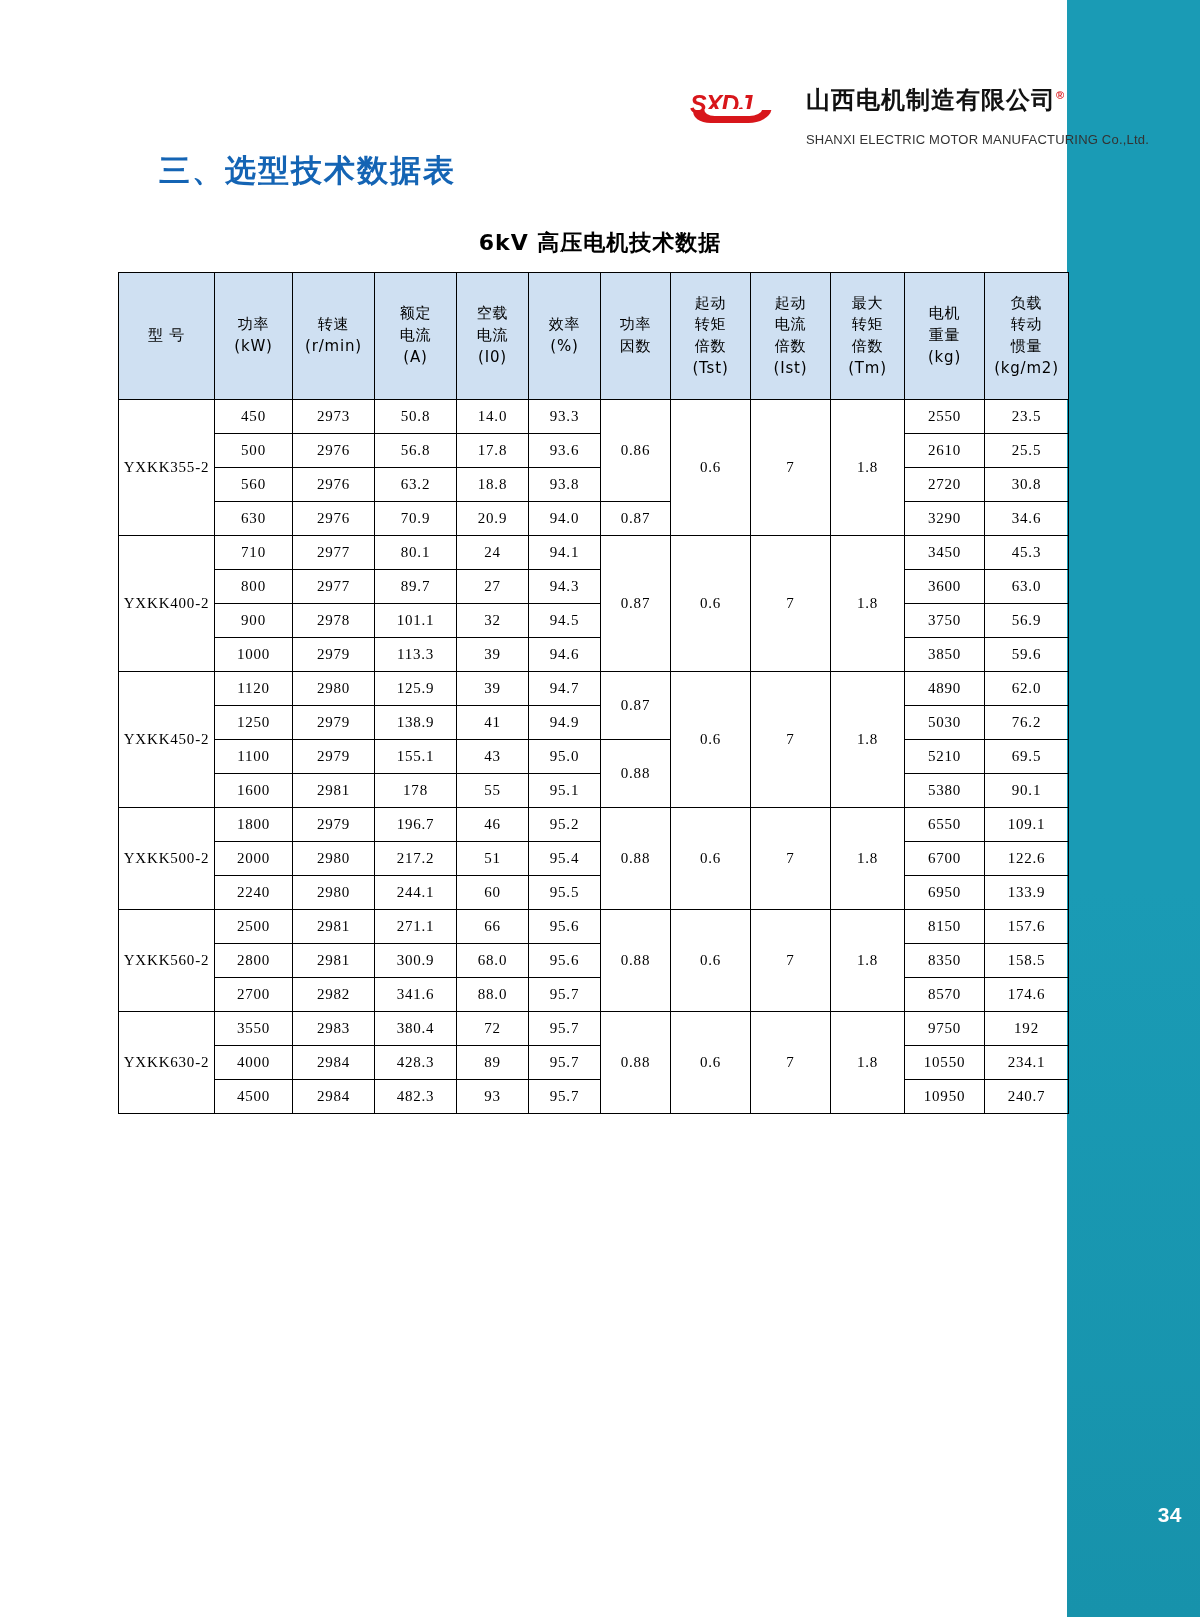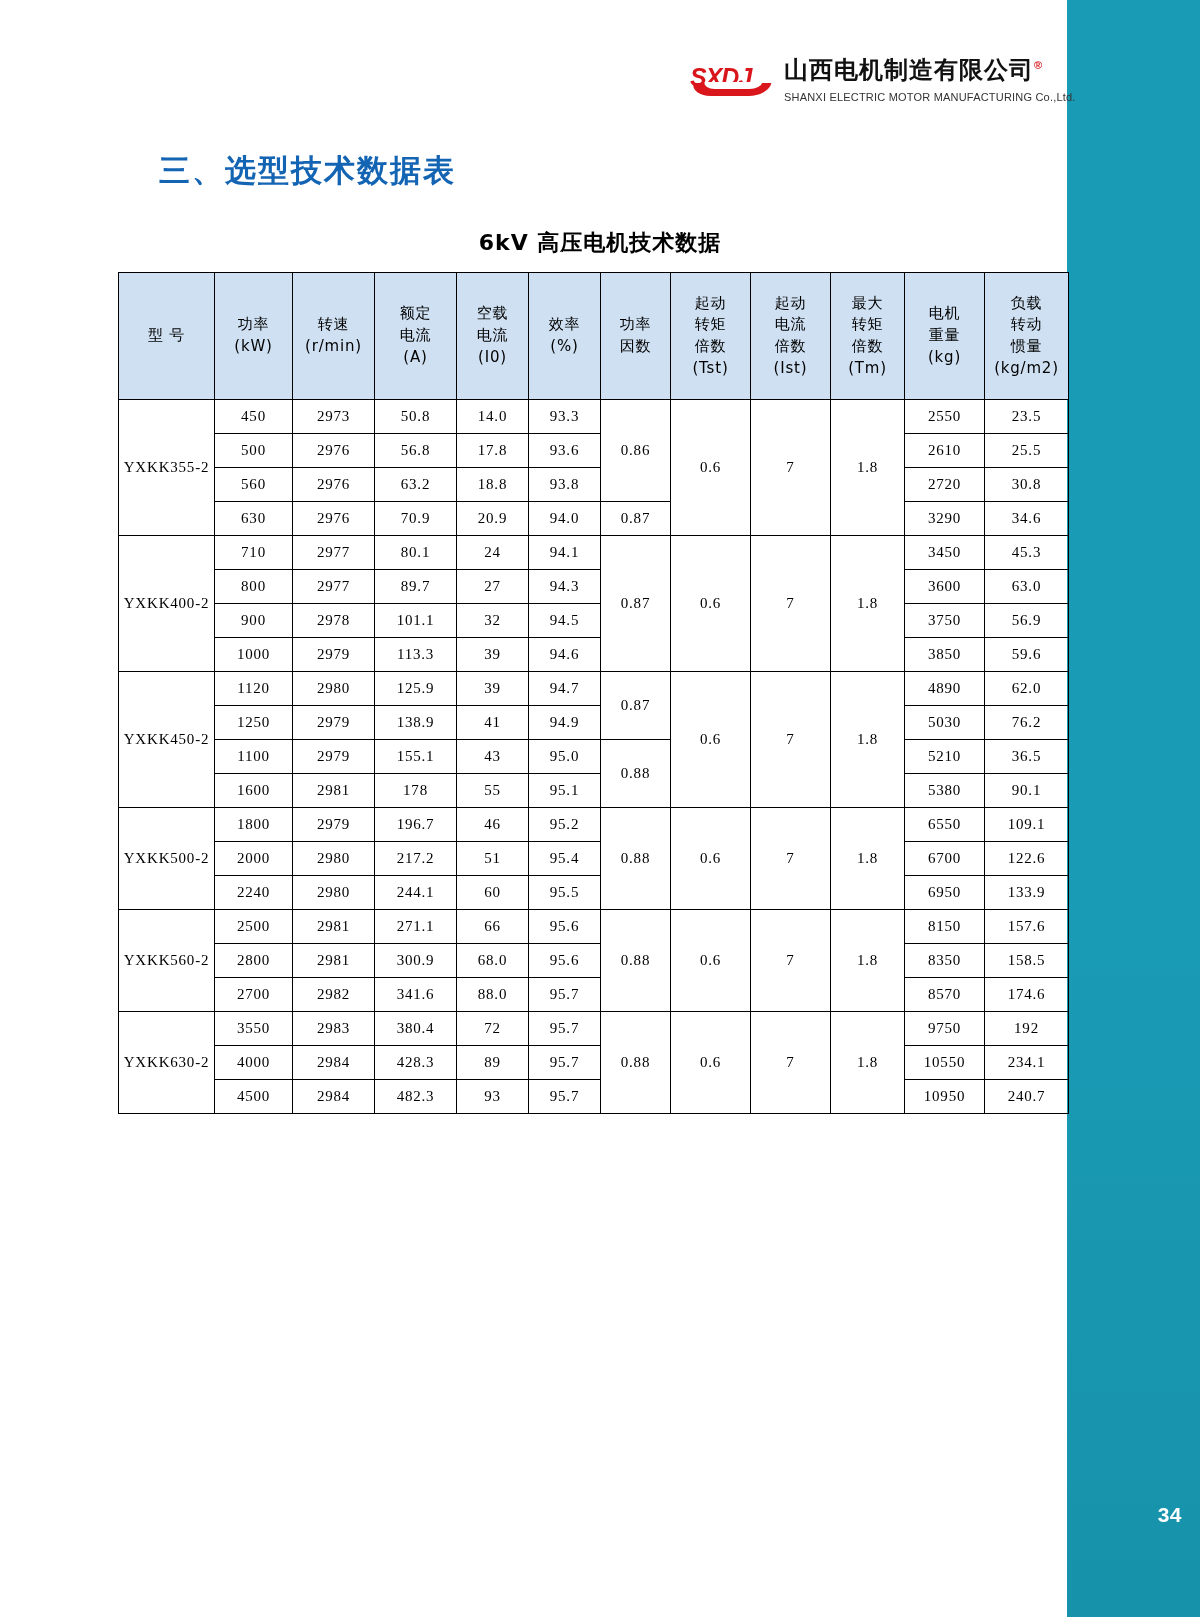--- a/index.html
+++ b/index.html
@@ -30,25 +30,25 @@
     color: #ffffff;
     font-family: "Liberation Sans", sans-serif;
     font-size: 21px;
     font-weight: bold;
     letter-spacing: 0.5px;
     margin-top: 28px;
   }
   
   #logo-block {
     position: absolute;
-    top: 58px;
+    top: 88px;
     left: 690px;
     display: flex;
-    align-items: flex-end;
-    gap: 6px;
+    align-items: flex-start;
+    gap: 28px;
   }
   #logo-mark {
     position: relative;
     width: 88px;
     height: 42px;
   }
   #logo-mark .sx-red {
     position: absolute;
     top: 2px;
     left: 0;
@@ -82,24 +82,24 @@
   #logo-text .cn {
     font-family: "DejaVu Sans", sans-serif;
     font-size: 24px;
     font-weight: bold;
     color: #111111;
     letter-spacing: 1px;
     line-height: 1.05;
   }
   #logo-text .en {
     font-family: "Liberation Sans", sans-serif;
-    font-size: 11px;
+    font-size: 13px;
     color: #333333;
     letter-spacing: 0.2px;
-    margin-top: 8px;
+    margin-top: 19px;
   }
   #logo-reg {
     font-family: "Liberation Sans", sans-serif;
     font-size: 11px;
     color: #d8161b;
     vertical-align: super;
   }
   
   #section-title {
     position: absolute;
@@ -335,21 +335,21 @@
         <td>76.2</td>
       </tr>
       <tr>
         <td>1100</td>
         <td>2979</td>
         <td>155.1</td>
         <td>43</td>
         <td>95.0</td>
         <td rowspan="2">0.88</td>
         <td>5210</td>
-        <td>36.5</td>
+        <td>69.5</td>
       </tr>
       <tr>
         <td>1600</td>
         <td>2981</td>
         <td>178</td>
         <td>55</td>
         <td>95.1</td>
         <td>5380</td>
         <td>90.1</td>
       </tr>

